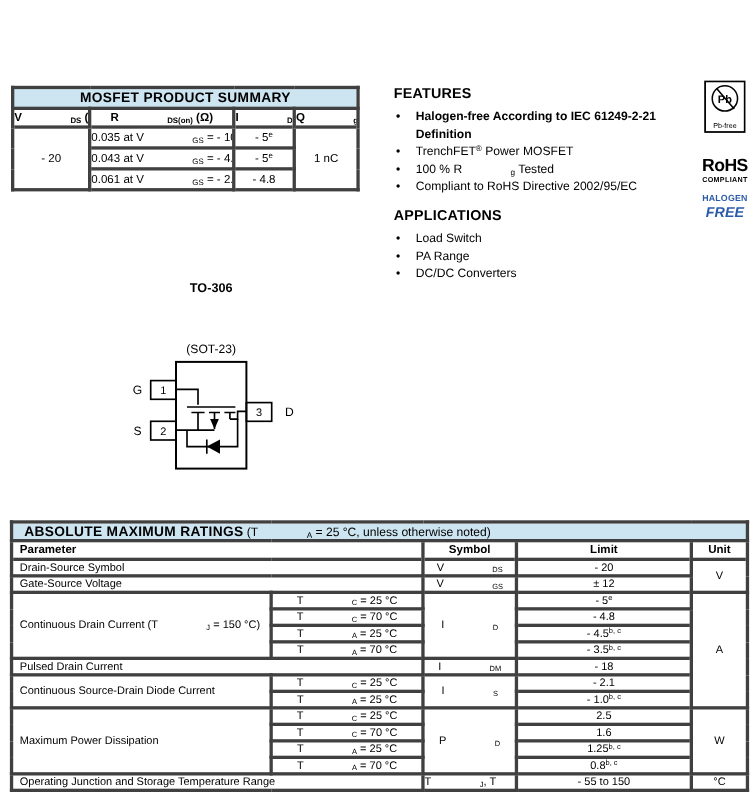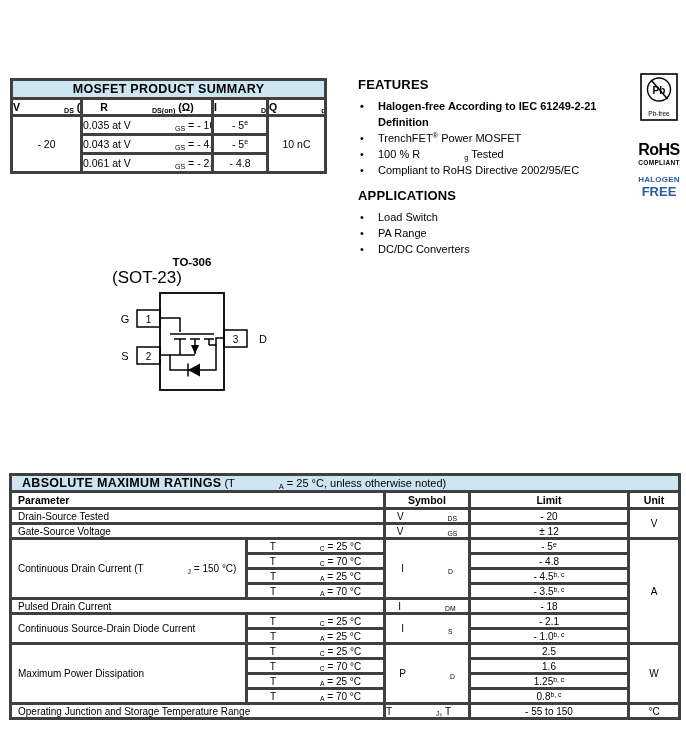--- a/index.html
+++ b/index.html
@@ -39,26 +39,26 @@
   .apps { position:absolute; left:358px; top:188px; width:268px; }
   .bullet { position:relative; padding-left:20px; font-size:11px; line-height:16px; }
   .bullet .dot { position:absolute; left:2px; top:0; }
   .bullet.bold { font-weight:bold; }
 
   
   .badges { position:absolute; left:633px; top:73px; width:52px; text-align:center; }
   .rohs { font-size:16px; font-weight:bold; letter-spacing:-0.5px; margin-top:16px; }
   .compliant { font-size:6.5px; font-weight:bold; letter-spacing:0.3px; }
   .halogen { font-size:8px; font-weight:bold; color:#2b5ba7; margin-top:9px; letter-spacing:0.2px; }
-  .free { font-size:13px; font-weight:bold; color:#2b5ba7; }
+  .free { font-size:13px; font-weight:bold; font-style:italic; color:#2b5ba7; }
 
   
   .pkg { position:absolute; left:112px; top:256px; width:170px; }
   .pkg-name { width:160px; text-align:center; font-size:11.5px; font-weight:bold; }
-  .pkg-sub { width:160px; font-size:17px; margin-bottom:2px; }
+  .pkg-sub { width:160px; text-align:center; font-size:11px; margin-bottom:2px;margin-top:44px; }
   .pkg svg text { font-family:"Liberation Sans", sans-serif; }
 </style>
 </head>
 <body>
 
 <div class="page">
 
 
   <table class="summary">
     <colgroup>
@@ -74,21 +74,21 @@
     <tr class="colhead">
       <th>V<sub>DS</sub> (V)</th>
       <th>R<sub>DS(on)</sub> (Ω)</th>
       <th>I<sub>D</sub> (A)<sup>a</sup></th>
       <th>Q<sub>g</sub> (Typ.)</th>
     </tr>
     <tr>
       <td rowspan="3">- 20</td>
       <td class="r">0.035 at V<sub>GS</sub> = - 10 V</td>
       <td>- 5<sup>e</sup></td>
-      <td rowspan="3">10 nC</td>
+      <td rowspan="3">1 nC</td>
     </tr>
     <tr>
       <td class="r">0.043 at V<sub>GS</sub> = - 4.5 V</td>
       <td>- 5<sup>e</sup></td>
     </tr>
     <tr>
       <td class="r">0.061 at V<sub>GS</sub> = - 2.5 V</td>
       <td>- 4.8</td>
     </tr>
   </tbody>
@@ -170,21 +170,21 @@
         <tr class="titlebar">
       <td colspan="5"><span class="tb">ABSOLUTE MAXIMUM RATINGS</span><span class="tn"> (T<sub>A</sub> = 25 °C, unless otherwise noted)</span></td>
     </tr>
     <tr class="colhead">
       <th colspan="2" class="left">Parameter</th>
       <th>Symbol</th>
       <th>Limit</th>
       <th>Unit</th>
     </tr>
     <tr>
-      <td colspan="2" class="p">Drain-Source Tested</td>
+      <td colspan="2" class="p">Drain-Source Symbol</td>
       <td class="c">V<sub>DS</sub></td>
       <td class="c">- 20</td>
       <td class="c" rowspan="2">V</td>
     </tr>
     <tr>
       <td colspan="2" class="p">Gate-Source Voltage</td>
       <td class="c">V<sub>GS</sub></td>
       <td class="c">± 12</td>
     </tr>
     <tr class="gsep">

